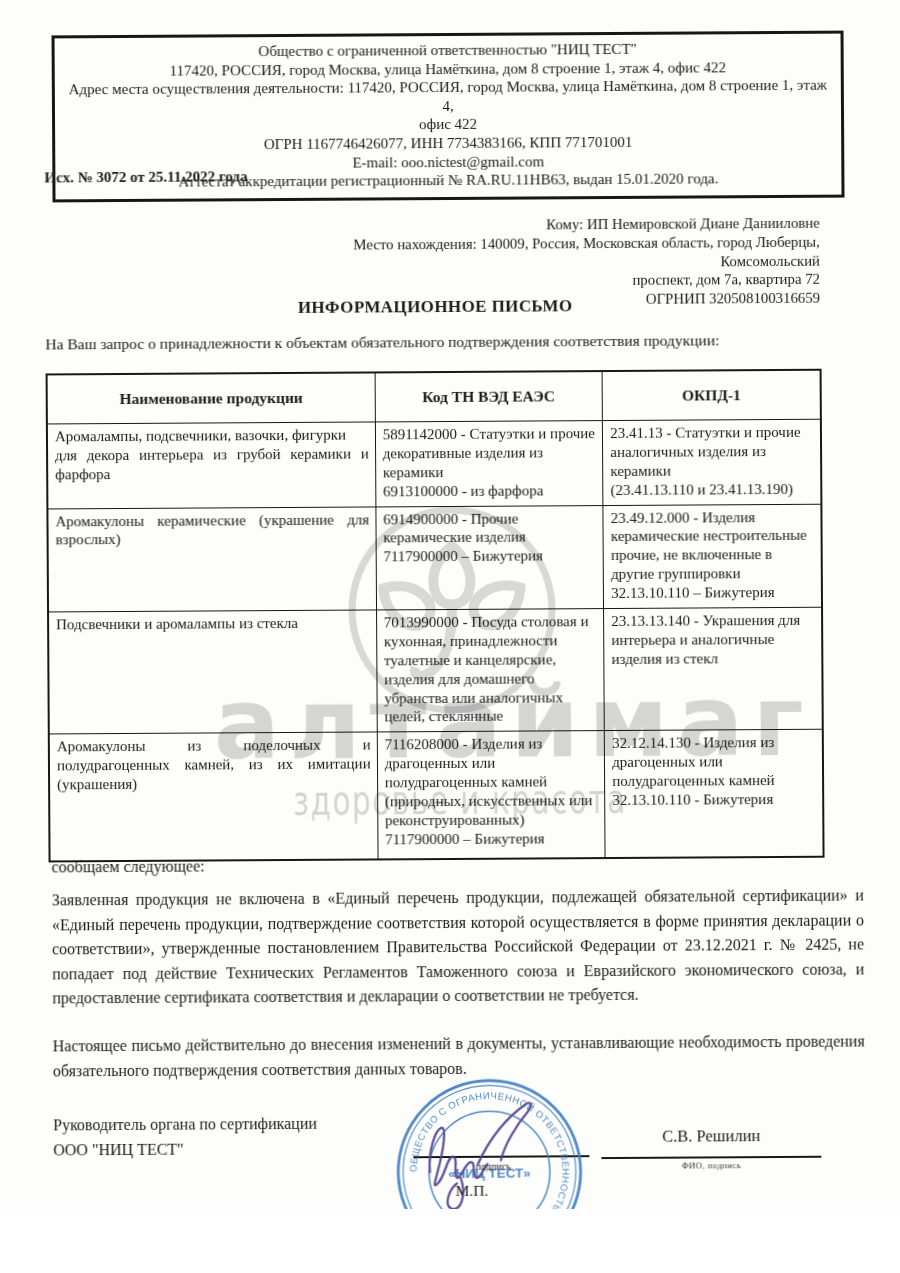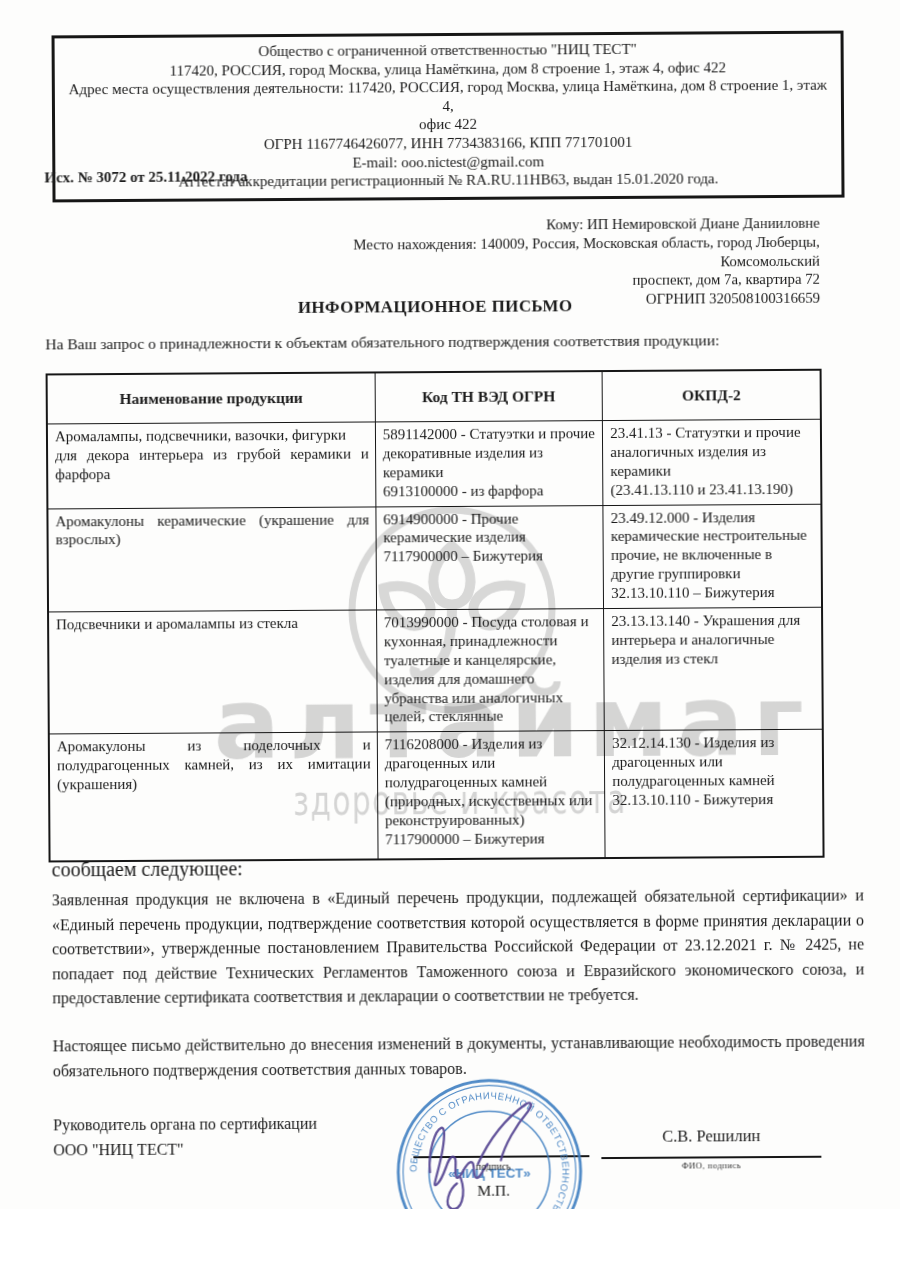--- a/index.html
+++ b/index.html
@@ -26,32 +26,32 @@
           font-size:15px;line-height:1.26;}
   .ptable, .ptable th, .ptable td{border:1.6px solid #161616;}
   .ptable{border-width:2.5px;}
   .ptable th{font-weight:bold;text-align:center;vertical-align:middle;height:44px;
              font-size:15.5px;padding:2px 6px;}
   .ptable td{vertical-align:top;padding:3px 6px 5px 7px;white-space:pre-line;}
   td.cell-name{text-align:justify;}
   td.cell-code{text-align:left;}
   tr.r1{height:84px;} tr.r2{height:96px;} tr.r3{height:111px;} tr.r4{height:127px;}
 
-  .lead{position:absolute;left:50px;top:856px;font-size:20px;}
+  .lead{position:absolute;left:50px;top:856px;font-size:16px;}
   .para1{position:absolute;left:50px;top:886px;width:812px;font-size:16px;
          line-height:24.6px;text-align:justify;}
   .para2{position:absolute;left:50px;top:1032px;width:812px;font-size:16px;
          line-height:24.6px;text-align:justify;}
 
   
   .sig-role{position:absolute;left:50px;top:1110px;font-size:16px;line-height:25px;z-index:3;}
   .line-left{position:absolute;left:410px;top:1156px;width:176px;border-top:2px solid #161616;z-index:1;}
   .lbl-sign{position:absolute;left:452px;top:1161px;width:76px;text-align:center;
             font-size:10px;color:#222;z-index:3;}
-  .lbl-mp{position:absolute;left:452px;top:1182px;width:76px;text-align:center;
+  .lbl-mp{position:absolute;left:452px;top:1182px;width:76px;text-align:left;
           font-size:15.5px;z-index:3;}
   .sig-name{position:absolute;left:598px;top:1128px;width:220px;text-align:center;
             font-size:16.5px;z-index:3;}
   .line-right{position:absolute;left:598px;top:1158px;width:220px;border-top:2px solid #161616;z-index:1;}
   .lbl-fio{position:absolute;left:598px;top:1162px;width:220px;text-align:center;
            font-size:8.8px;letter-spacing:.4px;color:#333;z-index:3;}
 
   .stamp{position:absolute;left:390px;top:1076px;width:192px;height:192px;z-index:2;opacity:.9;}
   .stamp text{font-family:"Liberation Sans", sans-serif;}
 
@@ -95,22 +95,22 @@
 
     <table class="ptable">
       <colgroup>
           <col style="width:42.4%">
           <col style="width:29.4%">
           <col style="width:28.2%">
         </colgroup>
       <tbody>
           <tr>
         <th>Наименование продукции</th>
-        <th>Код ТН ВЭД ОГРН</th>
-        <th>ОКПД-2</th>
+        <th>Код ТН ВЭД ЕАЭС</th>
+        <th>ОКПД-1</th>
       </tr>
       <tr class="r1">
         <td class="cell-name">Аромалампы, подсвечники, вазочки, фигурки
 для декора интерьера из грубой керамики и фарфора</td>
         <td class="cell-code">5891142000 - Статуэтки и прочие декоративные изделия из керамики
 6913100000 - из фарфора</td>
         <td class="cell-code">23.41.13 - Статуэтки и прочие аналогичных изделия из керамики
 (23.41.13.110 и 23.41.13.190)</td>
       </tr>
       <tr class="r2">

